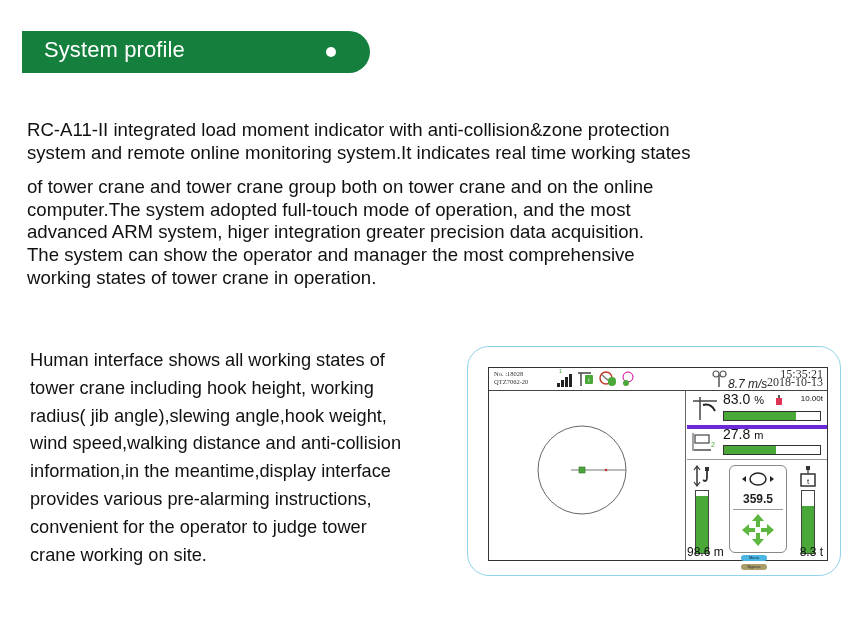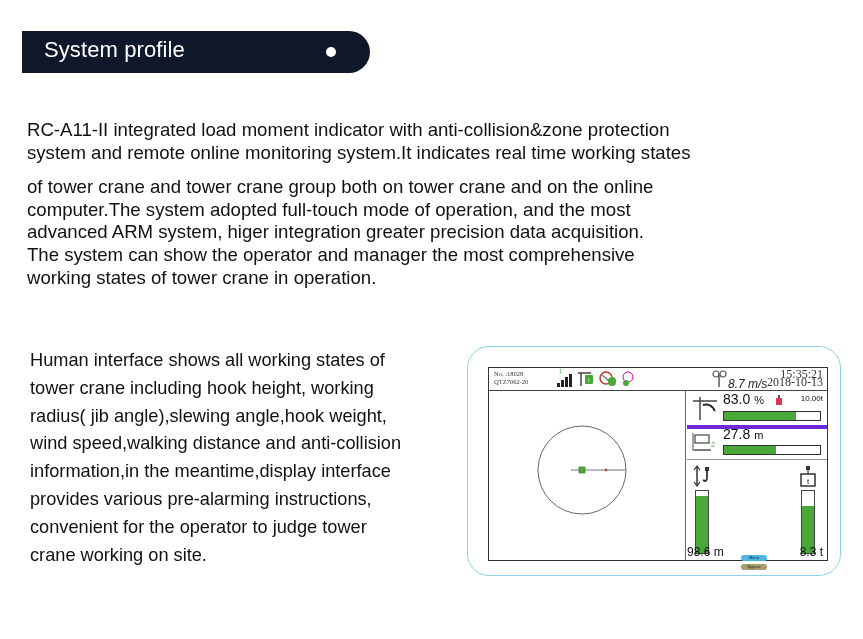--- a/index.html
+++ b/index.html
@@ -1,18 +1,18 @@
 <!DOCTYPE html>
 <html><head>
 <meta charset="utf-8">
 <style>
   html, body { margin:0; padding:0; background:#ffffff; }
   body { width:863px; height:639px; position:relative; overflow:hidden; font-family:"Liberation Sans", sans-serif; color:#111; }
 
-  .banner { position:absolute; left:22px; top:31px; width:348px; height:42px; background:#0f172a; border-radius:0 21px 21px 0; }
+  .banner { position:absolute; left:22px; top:31px; width:348px; height:42px; background:#15803d; border-radius:0 21px 21px 0; }
   .banner-title { position:absolute; left:22px; top:6px; font-size:22px; color:#ffffff; letter-spacing:0.1px; }
   .banner-dot { position:absolute; left:304px; top:16px; width:10px; height:10px; background:#fff; border-radius:50%; }
 
   .para1 { position:absolute; left:27px; top:119px; width:740px; font-size:18.6px; line-height:22.6px; color:#111; }
   .para1 .ln { display:block; white-space:nowrap; }
   .para1 .ln.gap { margin-top:12px; }
 
   .para2 { position:absolute; left:30px; top:347px; width:420px; font-size:18.2px; color:#111; }
   .para2 .ln { display:block; white-space:nowrap; height:27.8px; line-height:27.8px; }
 
@@ -167,20 +167,35 @@
         <line x1="4" y1="2" x2="4" y2="20" stroke="#333" stroke-width="1.5"></line>
         <path d="M1 5 L4 1 L7 5 M1 17 L4 21 L7 17" fill="none" stroke="#333" stroke-width="1.2"></path>
         <path d="M14 6 L14 12 Q14 18 10 15" fill="none" stroke="#333" stroke-width="1.8"></path>
         <rect x="12" y="2" width="4" height="4" fill="#333"></rect>
       </svg>
       <div class="vbar" style="left:8px;top:99px">
           <div class="fill" style="height:92%"></div>
         </div>
       <div class="hook-val">98.6 m</div>
 
+      <div class="slew-box">
+        <svg style="position:absolute;left:8px;top:4px" width="40" height="18" viewBox="0 0 40 18">
+          <path d="M4 9 L8 6 L8 12 Z" fill="#222"></path>
+          <path d="M36 9 L32 6 L32 12 Z" fill="#222"></path>
+          <ellipse cx="20" cy="9" rx="8" ry="6" fill="none" stroke="#222" stroke-width="1.5"></ellipse>
+        </svg>
+        <div class="slew-val">359.5</div>
+        <div class="slew-div"></div>
+        <svg style="position:absolute;left:8px;top:46px" width="40" height="36" viewBox="0 0 40 36">
+          <path d="M20 2 L26 9 L22 9 L22 15 L18 15 L18 9 L14 9 Z" fill="#5cb83e"></path>
+          <path d="M20 34 L26 27 L22 27 L22 21 L18 21 L18 27 L14 27 Z" fill="#5cb83e"></path>
+          <path d="M4 18 L11 12 L11 16 L17 16 L17 20 L11 20 L11 24 Z" fill="#5cb83e"></path>
+          <path d="M36 18 L29 12 L29 16 L23 16 L23 20 L29 20 L29 24 Z" fill="#5cb83e"></path>
+        </svg>
+      </div>
 
       <div class="menu-pill">Menu</div>
       <div class="mode-pill">Bypass</div>
 
       <svg style="position:absolute;left:112px;top:74px" width="18" height="22" viewBox="0 0 18 22">
         <rect x="7" y="1" width="4" height="4" fill="#333"></rect>
         <line x1="9" y1="5" x2="9" y2="9" stroke="#333" stroke-width="1.2"></line>
         <rect x="2" y="9" width="14" height="12" fill="none" stroke="#333" stroke-width="1.5"></rect>
         <text x="9" y="19" font-size="8" text-anchor="middle" fill="#222">t</text>
       </svg>

